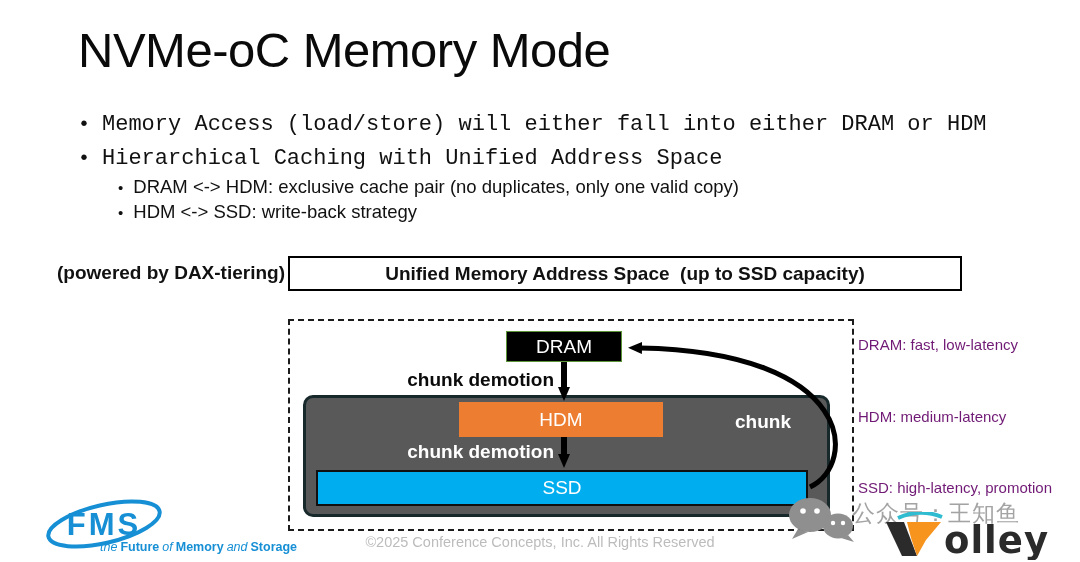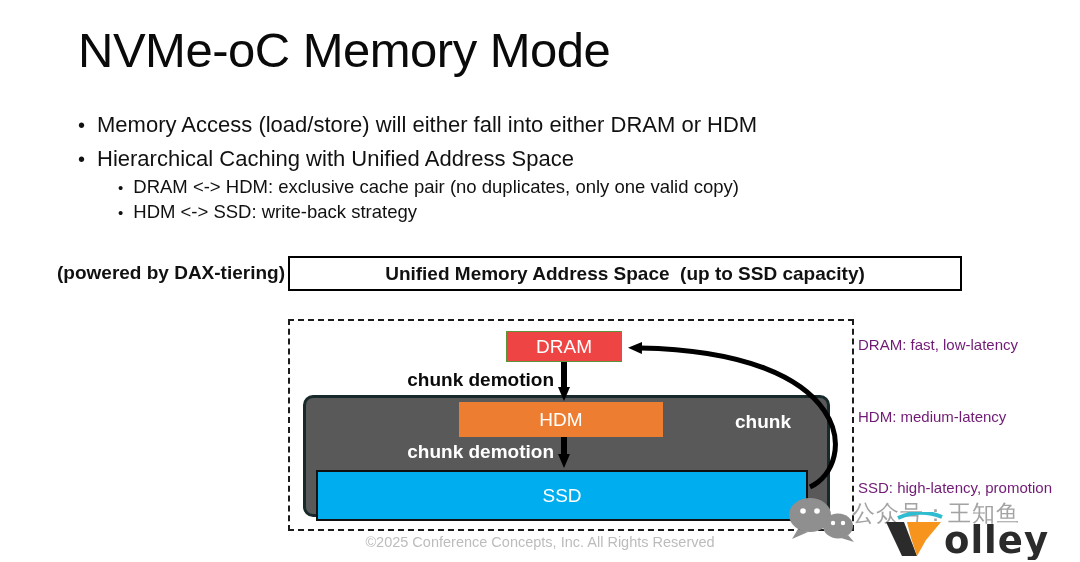--- a/index.html
+++ b/index.html
@@ -21,20 +21,21 @@
     font-weight: 400;
     letter-spacing: -0.5px;
     color: #0a0a0a;
     white-space: nowrap;
   }
 
   .bullet-l1 {
     left: 78px;
     font-size: 22px;
     white-space: nowrap;
+    font-family: Liberation Mono, monospace;
   }
   .bullet-l1::before { content: "\2022"; margin-right: 12px; font-size: 20px; }
   .bullet-l2 {
     left: 118px;
     font-size: 18.5px;
     white-space: nowrap;
   }
   .bullet-l2::before { content: "\2022"; margin-right: 10px; font-size: 15px; }
 
   .powered-by {
@@ -64,28 +65,28 @@
     background: #595959;
     border: 3px solid #17292b;
     border-radius: 10px;
   }
   .tier-box {
     display: flex; align-items: center; justify-content: center;
     color: #fff; font-size: 19px;
   }
   .dram-box {
     left: 506px; top: 331px; width: 116px; height: 31px;
-    background: #ef4444; border: 1px solid #5d9339;
+    background: #000000; border: 1px solid #5d9339;
   }
   .hdm-box {
     left: 459px; top: 402px; width: 204px; height: 35px;
     background: #ED7D31;
   }
   .ssd-box {
-    left: 316px; top: 470px; width: 492px; height: 51px;
+    left: 316px; top: 470px; width: 492px; height: 36px;
     background: #00AEEF; border: 2px solid #101010;
   }
 
   .flow-label {
     font-size: 19px; font-weight: bold; white-space: nowrap;
   }
   .demotion-upper { left: 406px; top: 369px; width: 148px; text-align: right; color: #0a0a0a; }
   .demotion-lower { left: 406px; top: 441px; width: 148px; text-align: right; color: #ffffff; }
   .promotion { left: 697px; top: 409px; width: 132px; text-align: center; color: #ffffff; line-height: 25px; }
 
@@ -169,20 +170,29 @@
     </defs>
     <line x1="564" y1="362" x2="564" y2="389" stroke="#000" stroke-width="6" marker-end="url(#ah)"></line>
     <line x1="564" y1="437" x2="564" y2="456" stroke="#000" stroke-width="6" marker-end="url(#ah)"></line>
     <path d="M 810 487 C 858 464, 856 352, 640 348" fill="none" stroke="#000" stroke-width="5" marker-end="url(#ah)"></path>
   </svg>
 
   <div class="abs annotation" style="top:336px">DRAM: fast, low-latency</div>
   <div class="abs annotation" style="top:408px">HDM: medium-latency</div>
   <div class="abs annotation" style="top:479px">SSD: high-latency, promotion</div>
 
+  <div class="abs fms-logo">
+    <svg width="240" height="66" viewBox="0 0 240 66">
+      <ellipse cx="64" cy="30" rx="57" ry="19" fill="none" stroke="#168FD5" stroke-width="4" transform="rotate(-13 64 30)"></ellipse>
+      <text x="64" y="41" text-anchor="middle" font-size="31" font-weight="bold" letter-spacing="3" fill="#168FD5" font-family="Liberation Sans, sans-serif">FMS</text>
+    </svg>
+    <div class="fms-tagline">
+      <span class="tag-it">the</span><span class="tag-b">Future</span><span class="tag-it">of</span><span class="tag-b">Memory</span><span class="tag-it">and</span><span class="tag-b">Storage</span>
+    </div>
+  </div>
 
   <div class="abs copyright">©2025 Conference Concepts, Inc. All Rights Reserved</div>
 
   <div class="abs wechat-icon">
     <svg width="72" height="46" viewBox="0 0 72 46">
       <ellipse cx="24" cy="18" rx="21" ry="17" fill="#8f8f8f"></ellipse>
       <polygon points="12,32 6,42 22,35" fill="#8f8f8f"></polygon>
       <circle cx="17" cy="14" r="2.8" fill="#ffffff"></circle>
       <circle cx="31" cy="14" r="2.8" fill="#ffffff"></circle>
       <ellipse cx="52" cy="29" rx="15" ry="12.5" fill="#8f8f8f"></ellipse>

